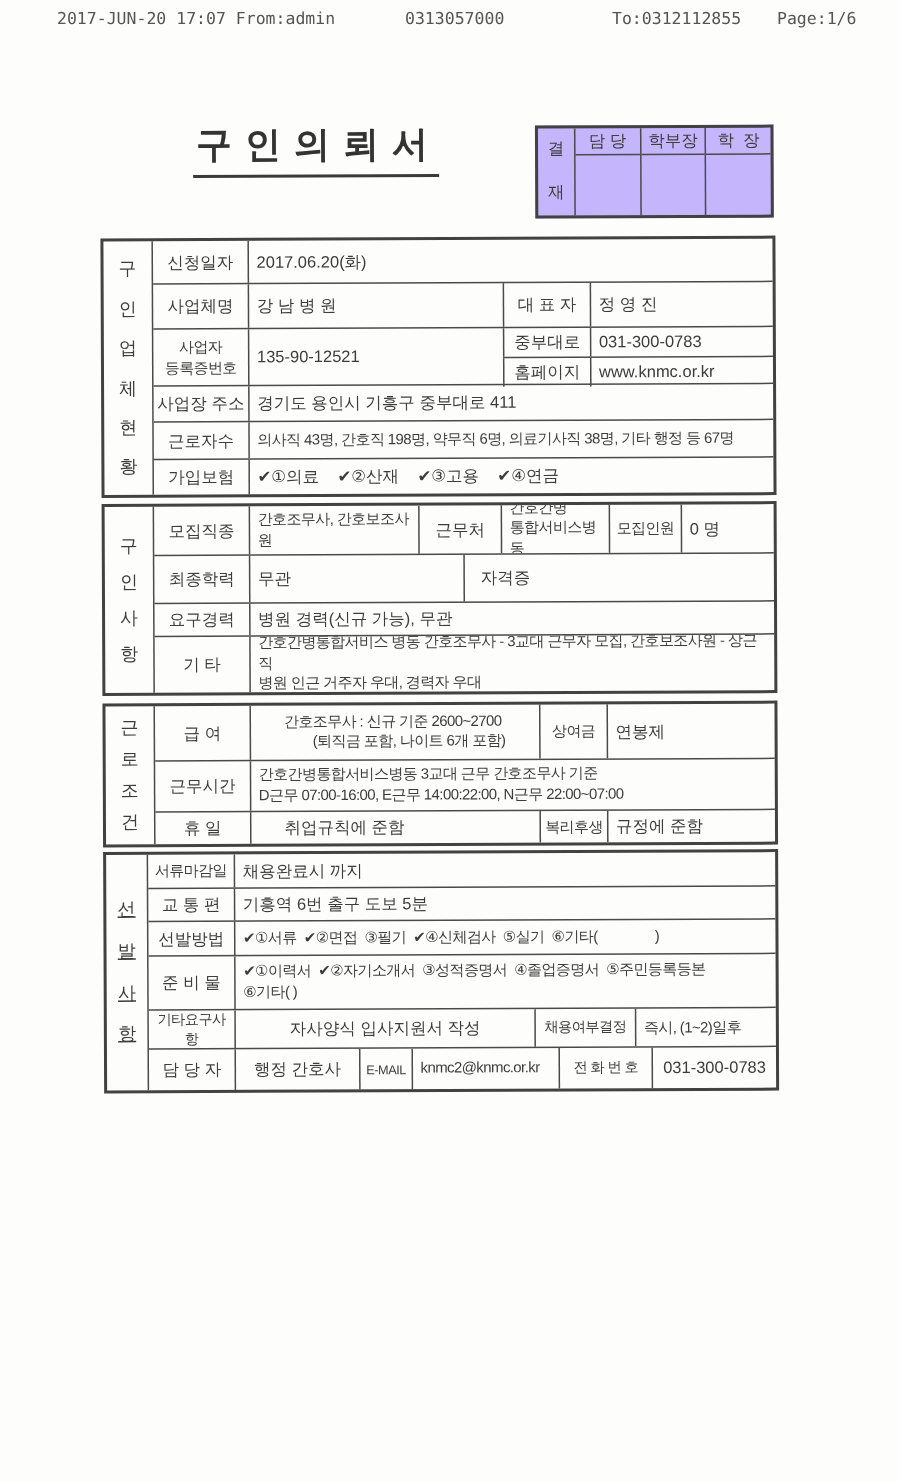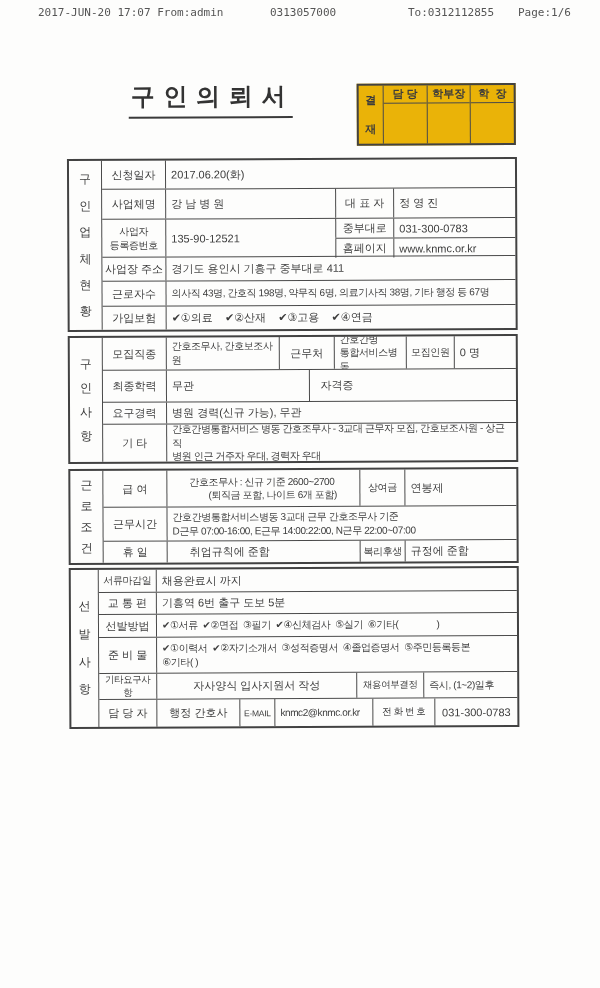--- a/index.html
+++ b/index.html
@@ -16,38 +16,38 @@
   
   .scan { position:absolute; left:0; top:0; width:600px; height:900px;
           transform:rotate(-0.25deg); transform-origin:300px 400px; }
 
   .doc-title { position:absolute; left:130px; top:80px; font-size:24px; font-weight:bold;
                letter-spacing:1px; color:#333; border-bottom:2px solid #3a3a3a;
                padding:0 6px 4px 2px; white-space:pre; }
 
   
   .approval { position:absolute; left:358px; top:84px; width:159px; height:62px;
-              border:2px solid #424242; display:flex; box-sizing:border-box; background:#eab308;font-weight:bold; }
+              border:2px solid #424242; display:flex; box-sizing:border-box; background:#c4b5fd; }
   .ap-stamp { width:24px; flex:none; border-right:1.5px solid var(--bc);
               display:flex; align-items:center; justify-content:center; }
   .ap-stamp-inner { width:13px; word-break:break-all; text-align:center;
                     font-size:11px; line-height:2.6; }
   .ap-col { flex:1; display:flex; flex-direction:column; }
   .ap-col + .ap-col { border-left:1.5px solid var(--bc); }
   .ap-col-head { height:17px; flex:none; border-bottom:1.5px solid var(--bc);
                  font-size:11px; display:flex; align-items:center; justify-content:center;
                  white-space:pre; }
   .ap-col-body { flex:1; }
 
   
   .tbl { position:absolute; left:68px; width:450px; border:2px solid #424242;
          box-sizing:border-box; display:flex; font-size:11px; background:#fdfdfc; }
   .side { flex:none; border-right:1.5px solid var(--bc);
           display:flex; align-items:center; justify-content:center; }
-  .w-side { width:32px; } .w-side4 { width:27px; }
+  .w-side { width:32px; } .w-side4 { width:27px;text-decoration:underline; }
   .side-inner { width:13px; word-break:break-all; text-align:center; font-size:12px; }
   .lh1 { line-height:2.2; } .lh2 { line-height:2.0; } .lh3 { line-height:1.75; } .lh4 { line-height:2.3; }
   .main { flex:1; display:flex; flex-direction:column; }
   .main > .row + .row { border-top:1.5px solid var(--bc); }
   .row { display:flex; flex:none; box-sizing:border-box; align-items:stretch; }
   .cell { box-sizing:border-box; padding:2px 5px; display:flex; align-items:center; overflow:hidden; }
   .lab { justify-content:center; text-align:center; padding:2px 2px; white-space:pre-line; }
   .bl { border-left:1.5px solid var(--bc); }
   .grow { flex:1; }
   .pre { white-space:pre-wrap; }

